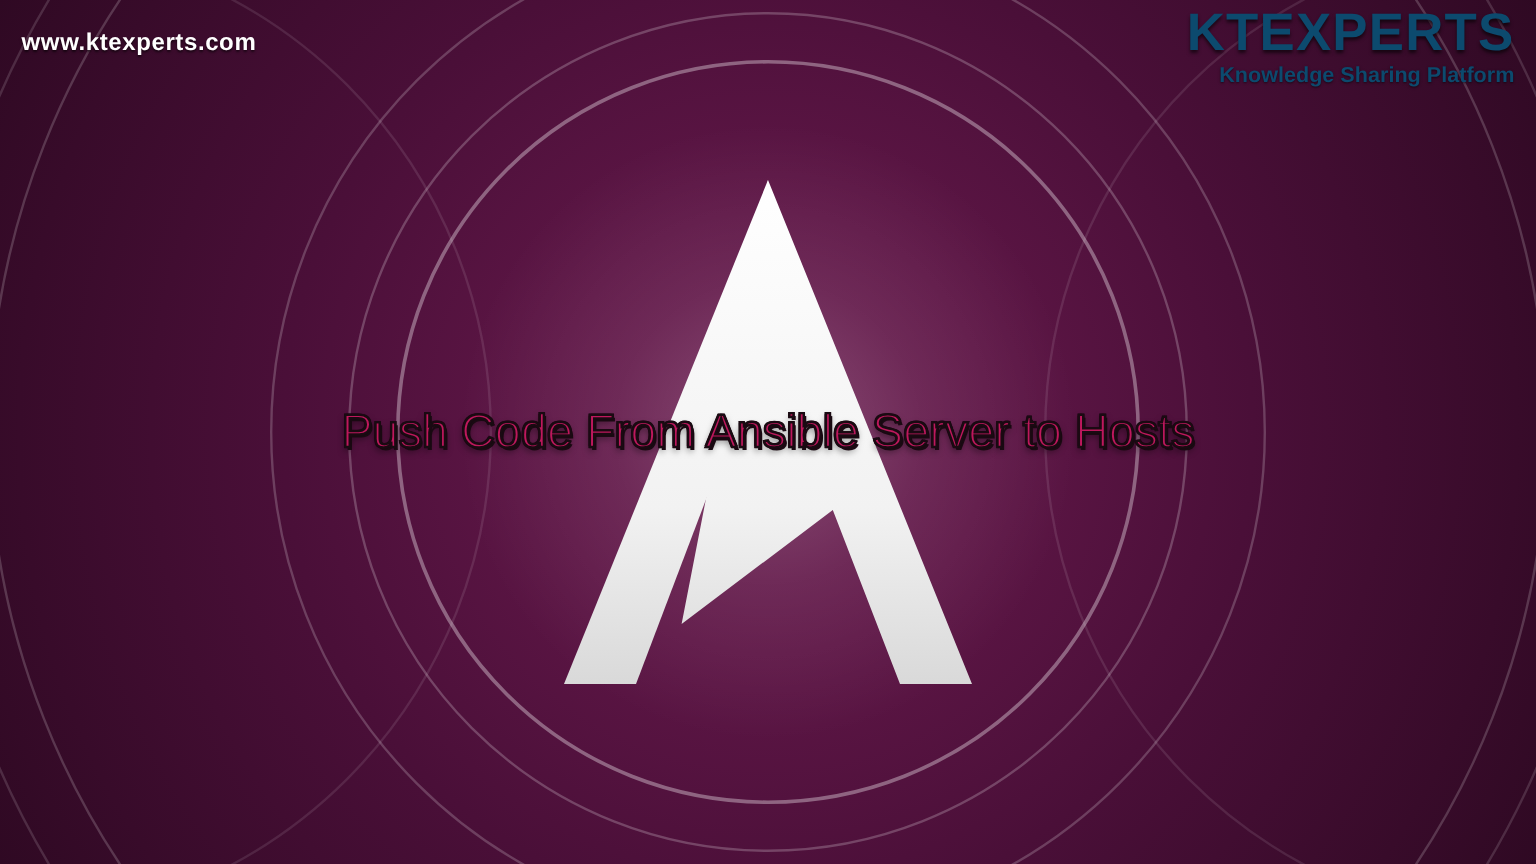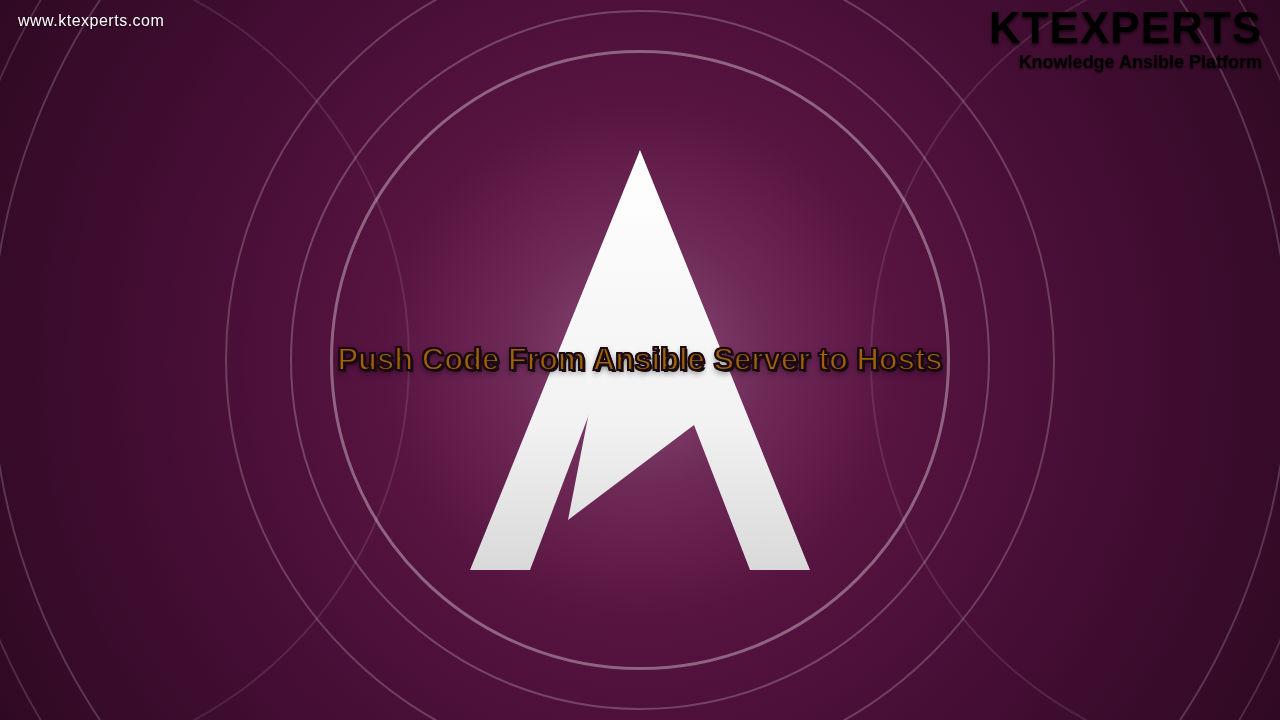--- a/index.html
+++ b/index.html
@@ -47,34 +47,34 @@
     width: 520px; height: 520px;
     transform: translate(-50%, -50%);
     border-radius: 50%;
     background: radial-gradient(circle, rgba(255,255,255,0.22) 0%, rgba(255,255,255,0.08) 35%, rgba(255,255,255,0) 70%);
     pointer-events: none;
   }
 
   
   .site-url {
     position: absolute;
-    top: 12px; left: 18px;
+    top: 25px; left: 18px;
     color: #ffffff;
-    font-size: 16px;
-    font-weight: normal;
+    font-size: 20px;
+    font-weight: bold;
     letter-spacing: 0.5px;
     text-shadow: 0 1px 2px rgba(0,0,0,0.6);
   }
 
   
   .brand {
     position: absolute;
     top: 6px; right: 18px;
     text-align: right;
-    color: #000000;
+    color: #0c4a6e;
   }
   .brand .brand-name {
     font-size: 44px;
     font-weight: 900;
     letter-spacing: 1px;
     line-height: 1;
     text-shadow: 0 2px 3px rgba(0,0,0,0.6);
   }
   .brand .brand-tag {
     font-size: 18px;
@@ -85,23 +85,23 @@
 
   
   .headline {
     position: absolute;
     left: 50%; top: 50%;
     transform: translate(-50%, -48%);
     width: 1100px;
     text-align: center;
   }
   .headline .line {
-    font-size: 31px;
-    font-weight: 700;
-    color: #a16207;
+    font-size: 39px;
+    font-weight: 400;
+    color: #be185d;
     -webkit-text-stroke: 2px #1a0a12;
     text-shadow:
       0 0 1px #000,
       2px 2px 0 #1a0a12,
       -1px -1px 0 #1a0a12,
       1px -1px 0 #1a0a12,
       -1px 1px 0 #1a0a12,
       0 3px 6px rgba(0,0,0,0.6);
     line-height: 1.25;
     white-space: nowrap;
@@ -142,18 +142,18 @@
              L80 430
              L190 140
              L190 10 Z" fill="url(#agrad)"></path>
   </svg>
 </div>
 
 <div class="site-url">www.ktexperts.com</div>
 
 <div class="brand">
   <div class="brand-name">KTEXPERTS</div>
-  <div class="brand-tag">Knowledge Ansible Platform</div>
+  <div class="brand-tag">Knowledge Sharing Platform</div>
 </div>
 
 <div class="headline">
   <div class="line">Push Code From Ansible Server to Hosts</div>
 </div>
 
 </body></html>

